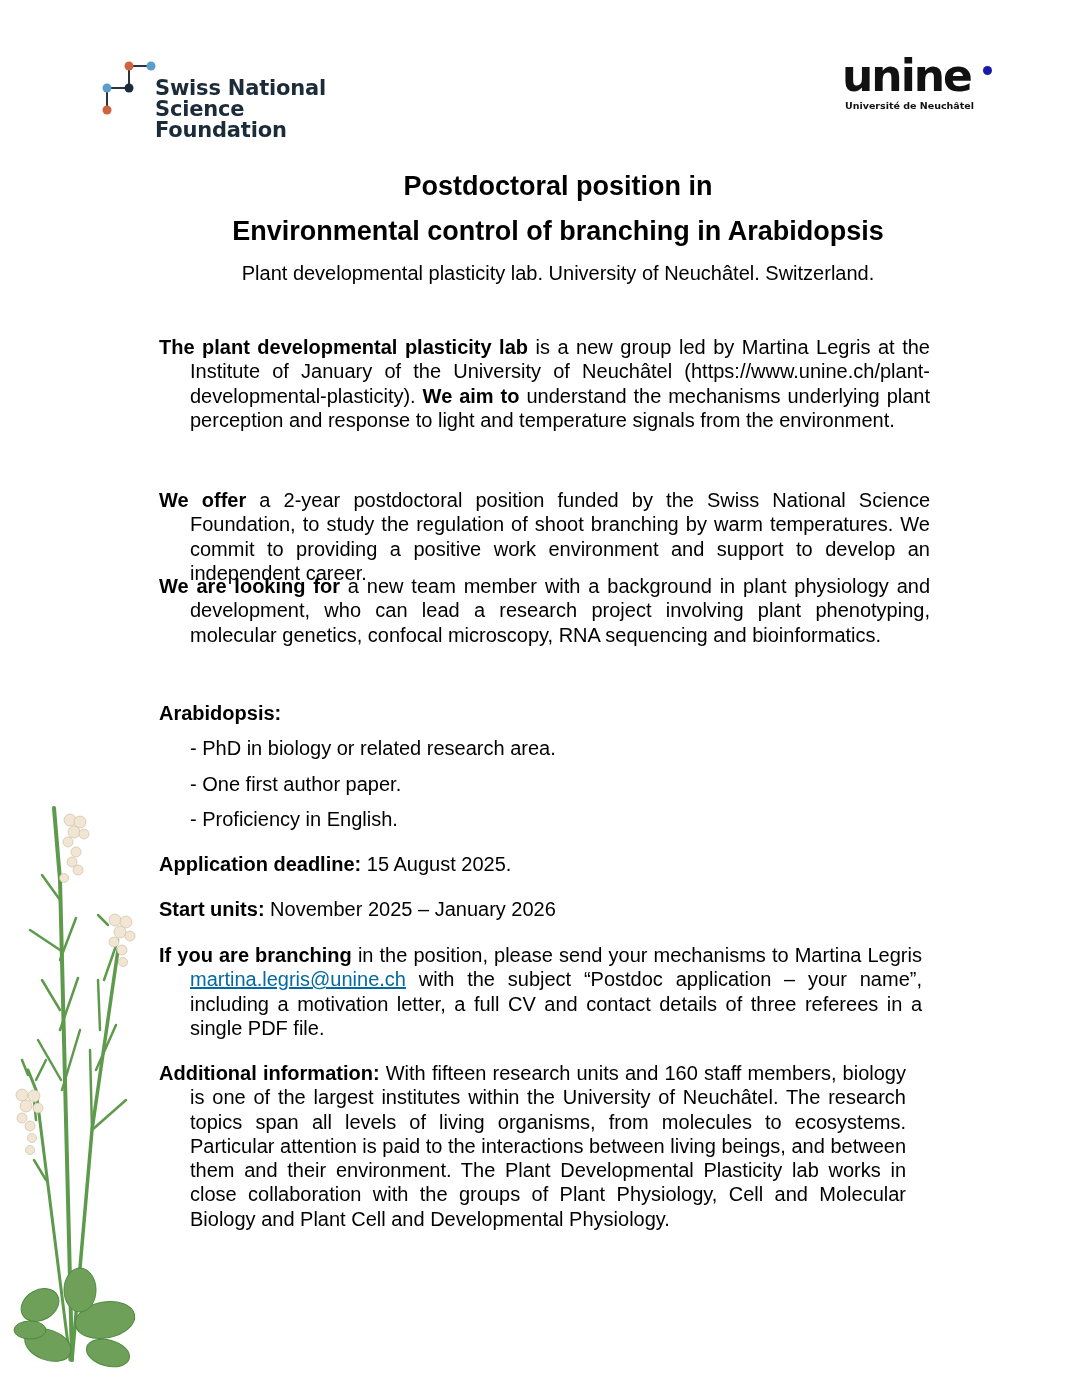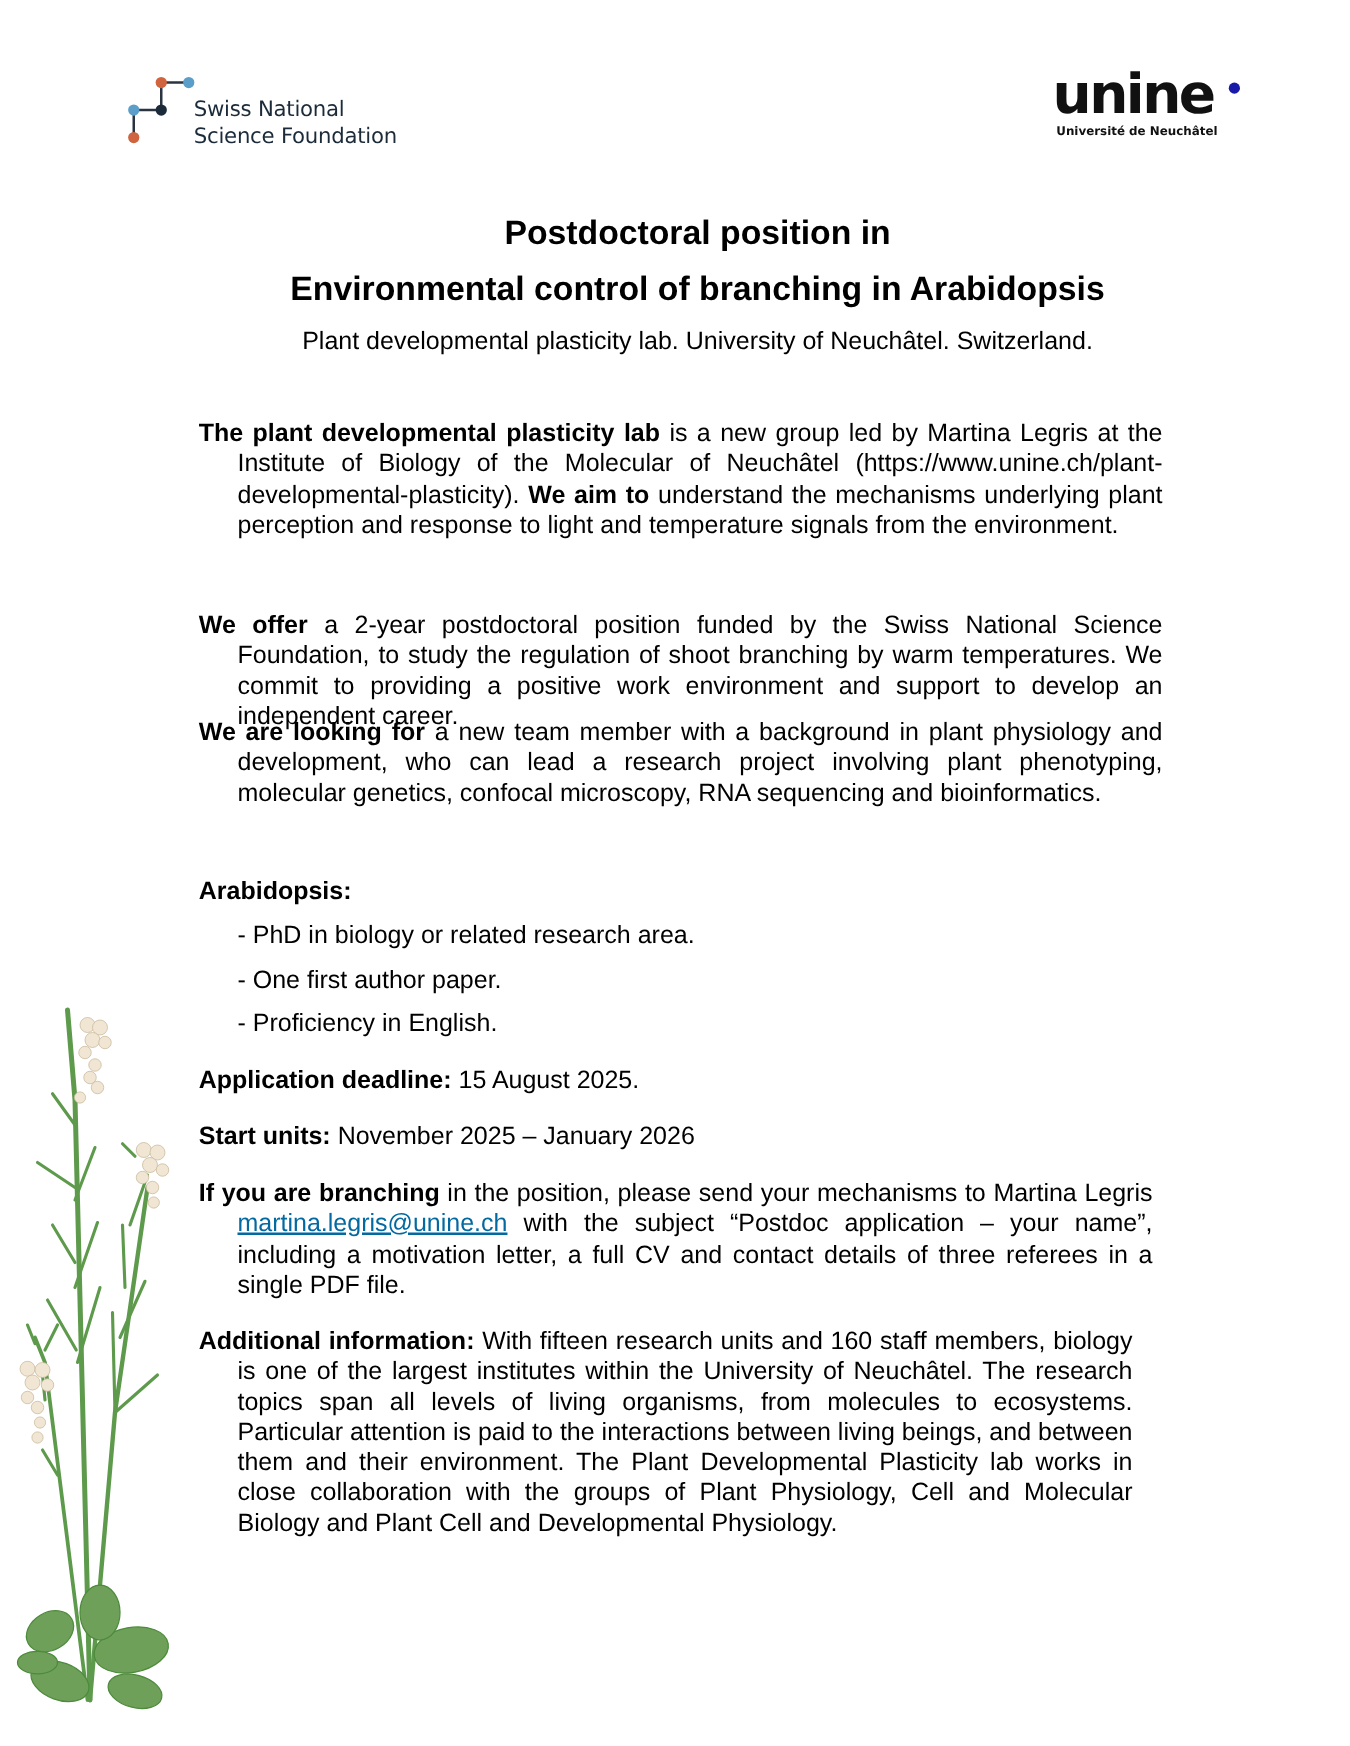--- a/index.html
+++ b/index.html
@@ -1,21 +1,21 @@
 <!DOCTYPE html>
 <html><head>
 <meta charset="utf-8">
 <style>
   html, body { margin: 0; padding: 0; background: #ffffff; }
   body { width: 1080px; height: 1397px; position: relative; overflow: hidden;
          font-family: "Liberation Sans", sans-serif; color: #000; }
   .snsf-logo { position: absolute; left: 100px; top: 58px; width: 250px; height: 66px; }
   .snsf-logo svg { position: absolute; left: 0; top: 0; }
   .snsf-text { position: absolute; left: 55px; top: 20px; font-family: "DejaVu Sans", sans-serif;
-               font-weight: normal; font-size: 17px; line-height: 21px; color: #1c2b3a; letter-spacing: -0.2px; }
+               font-weight: bold; font-size: 21px; line-height: 21px; color: #1c2b3a; letter-spacing: -0.2px; }
   .unine-logo { position: absolute; left: 840px; top: 58px; width: 160px; height: 60px; }
   .unine-word { position: absolute; left: 2px; top: -8px; font-family: "DejaVu Sans", sans-serif;
                 font-weight: bold; font-size: 44px; letter-spacing: -2px; color: #111; }
   .unine-dot { position: absolute; left: 143px; top: 8px; width: 9px; height: 9px; border-radius: 50%; background: #1a1aa8; }
   .unine-sub { position: absolute; left: 5px; top: 42px; font-family: "DejaVu Sans", sans-serif;
                font-weight: bold; font-size: 9.5px; color: #111; white-space: nowrap; }
   .title { position: absolute; left: 0; width: 1116px; text-align: center; font-weight: bold; font-size: 27px; }
   .t1 { top: 171px; }
   .t2 { top: 216px; }
   .subtitle { position: absolute; top: 262px; left: 0; width: 1116px; text-align: center; font-size: 20px; }
@@ -51,21 +51,21 @@
   <div class="unine-word">unine</div>
   <div class="unine-dot"></div>
   <div class="unine-sub">Université de Neuchâtel</div>
 </div>
 
 <div class="title t1">Postdoctoral position in</div>
 <div class="title t2">Environmental control of branching in Arabidopsis</div>
 <div class="subtitle">Plant developmental plasticity lab. University of Neuchâtel. Switzerland.</div>
 
 <div class="content" style="top:335px;">
-  <p class="para"><b>The plant developmental plasticity lab</b><span> is a new group led by Martina Legris at the Institute of Biology of the Molecular of Neuchâtel (https://www.unine.ch/plant-developmental-plasticity). </span><b>We aim to</b><span> understand the mechanisms underlying plant perception and response to light and temperature signals from the environment.</span></p>
+  <p class="para"><b>The plant developmental plasticity lab</b><span> is a new group led by Martina Legris at the Institute of January of the University of Neuchâtel (https://www.unine.ch/plant-developmental-plasticity). </span><b>We aim to</b><span> understand the mechanisms underlying plant perception and response to light and temperature signals from the environment.</span></p>
 </div>
 
 <div class="content" style="top:488px;">
   <p class="para"><b>We offer</b><span> a 2-year postdoctoral position funded by the Swiss National Science Foundation, to study the regulation of shoot branching by warm temperatures. We commit to providing a positive work environment and support to develop an independent career.</span></p>
 </div>
 
 <div class="content" style="top:574px;">
   <p class="para"><b>We are looking for</b><span> a new team member with a background in plant physiology and development, who can lead a research project involving plant phenotyping, molecular genetics, confocal microscopy, RNA sequencing and bioinformatics.</span></p>
 </div>
 

